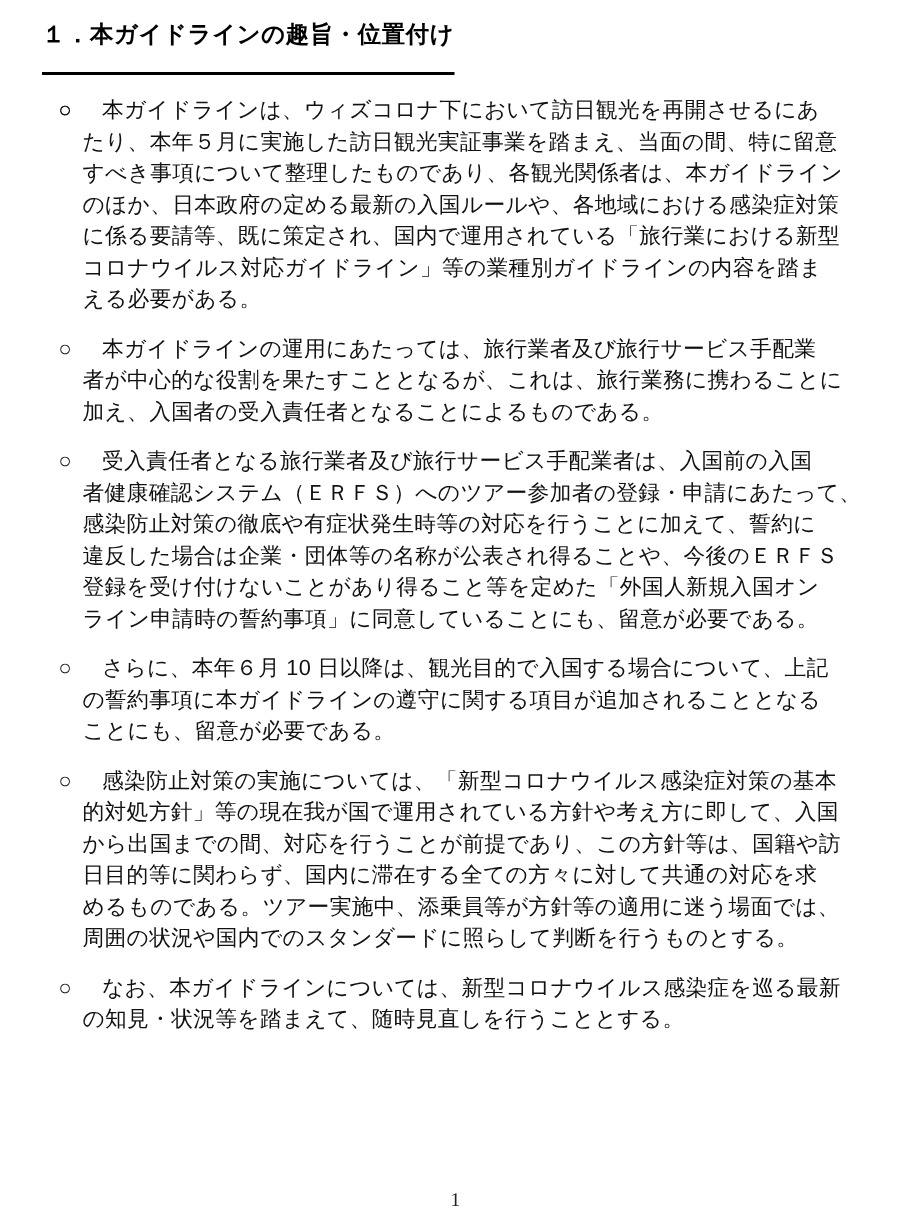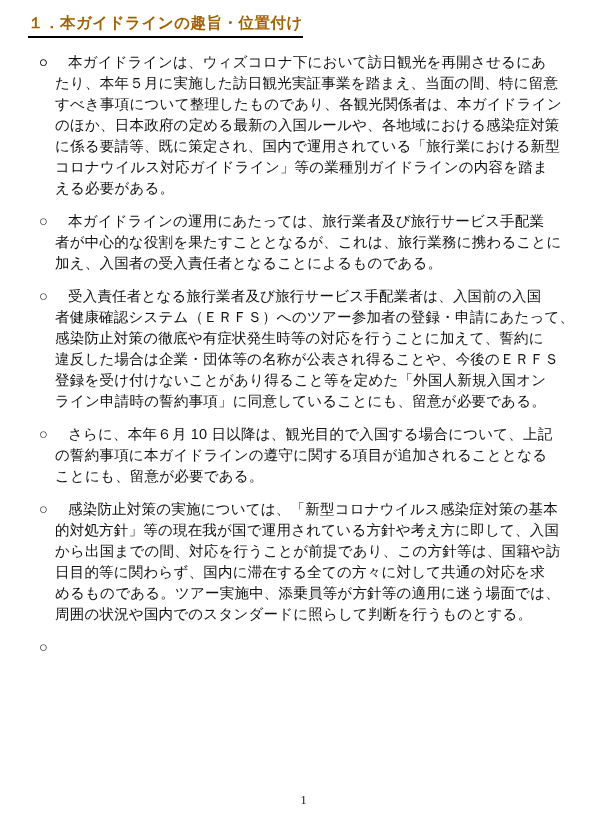--- a/index.html
+++ b/index.html
@@ -17,23 +17,23 @@
     font-family: "Liberation Sans", "DejaVu Sans", sans-serif;
     overflow: hidden;
     padding-top: 11px;
   }
   .title {
     display: table;
     margin: 2px 0 14px 28px;
     font-size: 15.5px;
     font-weight: 700;
     letter-spacing: 0.5px;
-    color: #a16207;
+    color: #000000;
     border-bottom: 2px solid #000000;
-    padding-bottom: 2px;
+    padding-bottom: 14px;
   }
   .para {
     position: relative;
     margin: 0 20px 12px 55px;
     font-size: 14.5px;
     line-height: 21px;
     text-indent: 13px;
     letter-spacing: 0.2px;
   }
   .bullet {
@@ -109,17 +109,19 @@
     <span class="ptext">感染防止対策の実施については、「新型コロナウイルス感染症対策の基本
 的対処方針」等の現在我が国で運用されている方針や考え方に即して、入国
 から出国までの間、対応を行うことが前提であり、この方針等は、国籍や訪
 日目的等に関わらず、国内に滞在する全ての方々に対して共通の対応を求
 めるものである。ツアー実施中、添乗員等が方針等の適用に迷う場面では、
 周囲の状況や国内でのスタンダードに照らして判断を行うものとする。</span>
   </div>
 
   <div class="para">
     <span class="bullet">○</span>
+    <span class="ptext">なお、本ガイドラインについては、新型コロナウイルス感染症を巡る最新
+の知見・状況等を踏まえて、随時見直しを行うこととする。</span>
   </div>
 
   <div class="footer">1</div>
 
 </div>
 
 </body></html>

